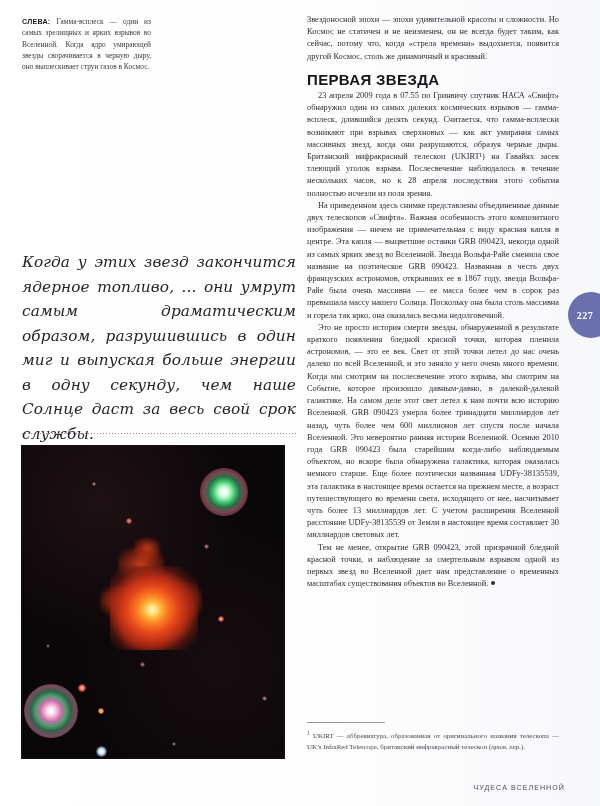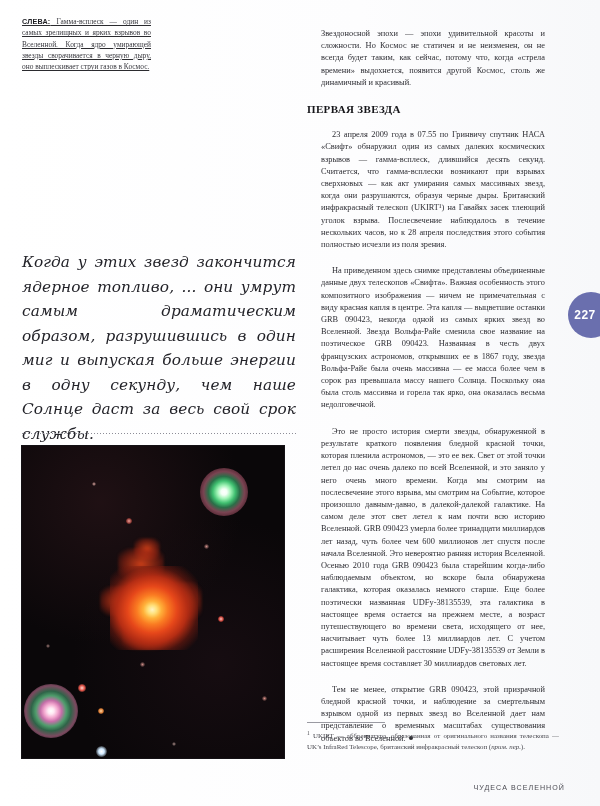--- a/index.html
+++ b/index.html
@@ -27,21 +27,20 @@
     position: absolute;
     left: 22px;
     top: 16px;
     width: 272px;
   }
 
   .caption-row {
     display: flex;
     gap: 14px;
     align-items: center;
-    text-decoration: underline;
   }
   .caption {
     width: 129px;
     font-size: 7.4px;
     line-height: 11.3px;
     text-align: justify;
     color: #3a3a40;
     hyphens: auto;
   }
   .caption .lead {
@@ -183,29 +182,29 @@
     width: 252px;
   }
   .body-text {
     font-size: 8.35px;
     line-height: 12.2px;
     text-align: justify;
     color: #2d2d33;
     hyphens: auto;
   }
   .body-text p {
-    margin: 14px;
+    margin: 0;
     text-indent: 11px;
   }
   .body-text p.no-indent { text-indent: 0; }
 
   .section-head {
-    font-family: Liberation Serif, serif;
+    font-family: Liberation Sans, sans-serif;
     font-weight: bold;
-    font-size: 11px;
+    font-size: 15px;
     letter-spacing: .35px;
     color: #16161a;
     margin: 11px 0 4px 0;
   }
 
   .endmark {
     display: inline-block;
     width: 4px; height: 4px;
     border-radius: 50%;
     background: #2d2d33;
@@ -245,22 +244,22 @@
     top: 292px;
     width: 46px;
     height: 46px;
     border-radius: 50%;
     background: #6a6fae;
     display: flex;
     align-items: center;
     justify-content: center;
   }
   .page-badge span {
-    font-family: Liberation Sans, sans-serif;
-    font-size: 12px;
+    font-family: Liberation Serif, serif;
+    font-size: 10px;
     font-weight: bold;
     color: #ffffff;
     letter-spacing: .5px;
     margin-right: 12px;
   }
 
   
   .running-footer {
     position: absolute;
     right: 35px;

